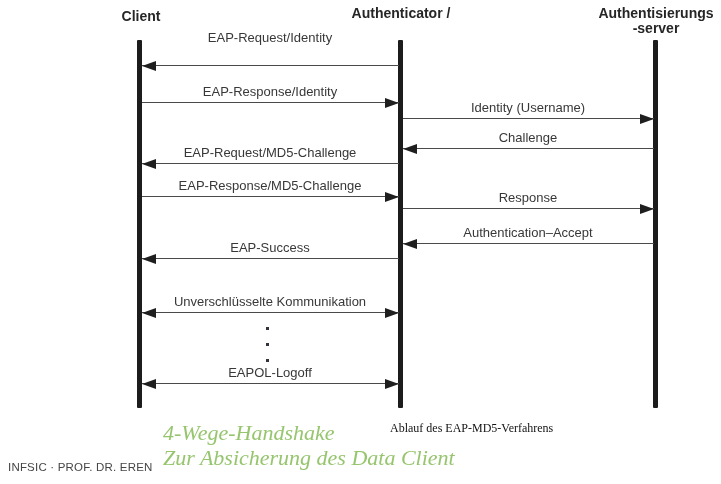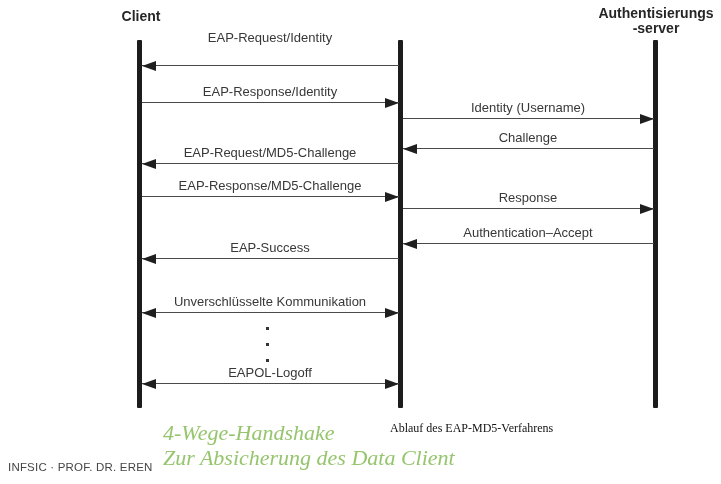--- a/index.html
+++ b/index.html
@@ -41,20 +41,21 @@
 </style>
 </head>
 <body>
 
 <div id="stage">
 
   <div class="actor-label" style="left:141px;top:9px;">
     <div>Client</div>
   </div>
   <div class="actor-label" style="left:401px;top:6px;">
+    <div>Authenticator /</div>
   </div>
   <div class="actor-label" style="left:656px;top:6px;">
     <div>Authentisierungs</div>
     <div>-server</div>
   </div>
 
   <div class="lifeline" style="left:137px;"></div>
   <div class="lifeline" style="left:398px;"></div>
   <div class="lifeline" style="left:653px;"></div>
 

